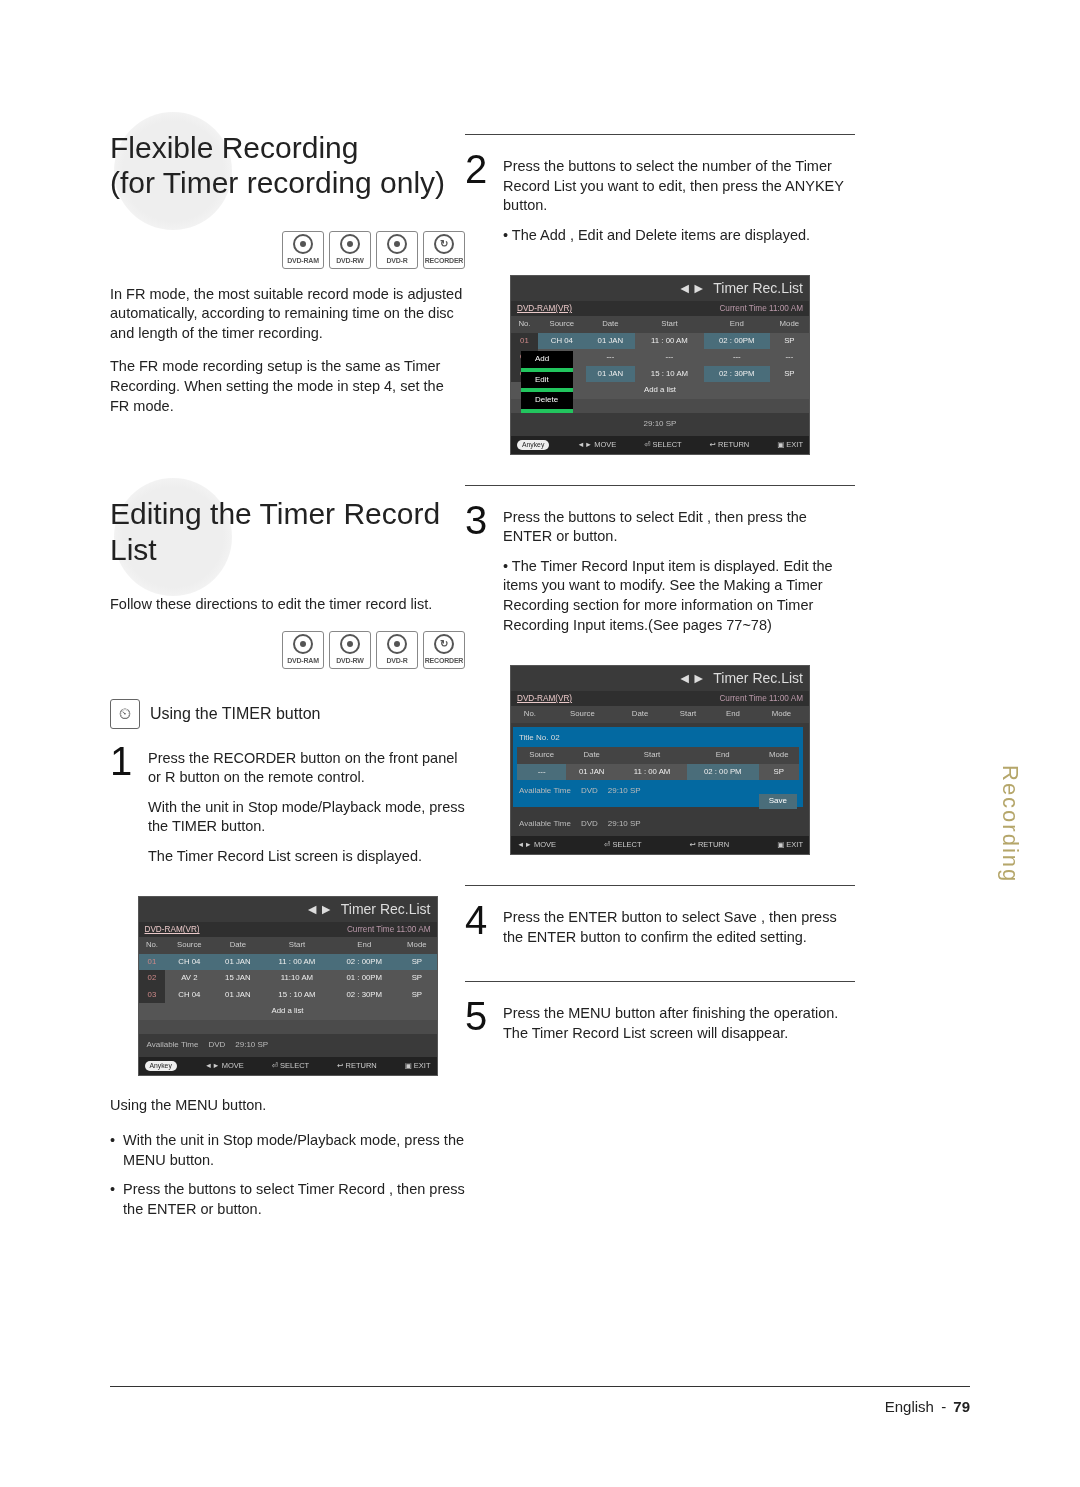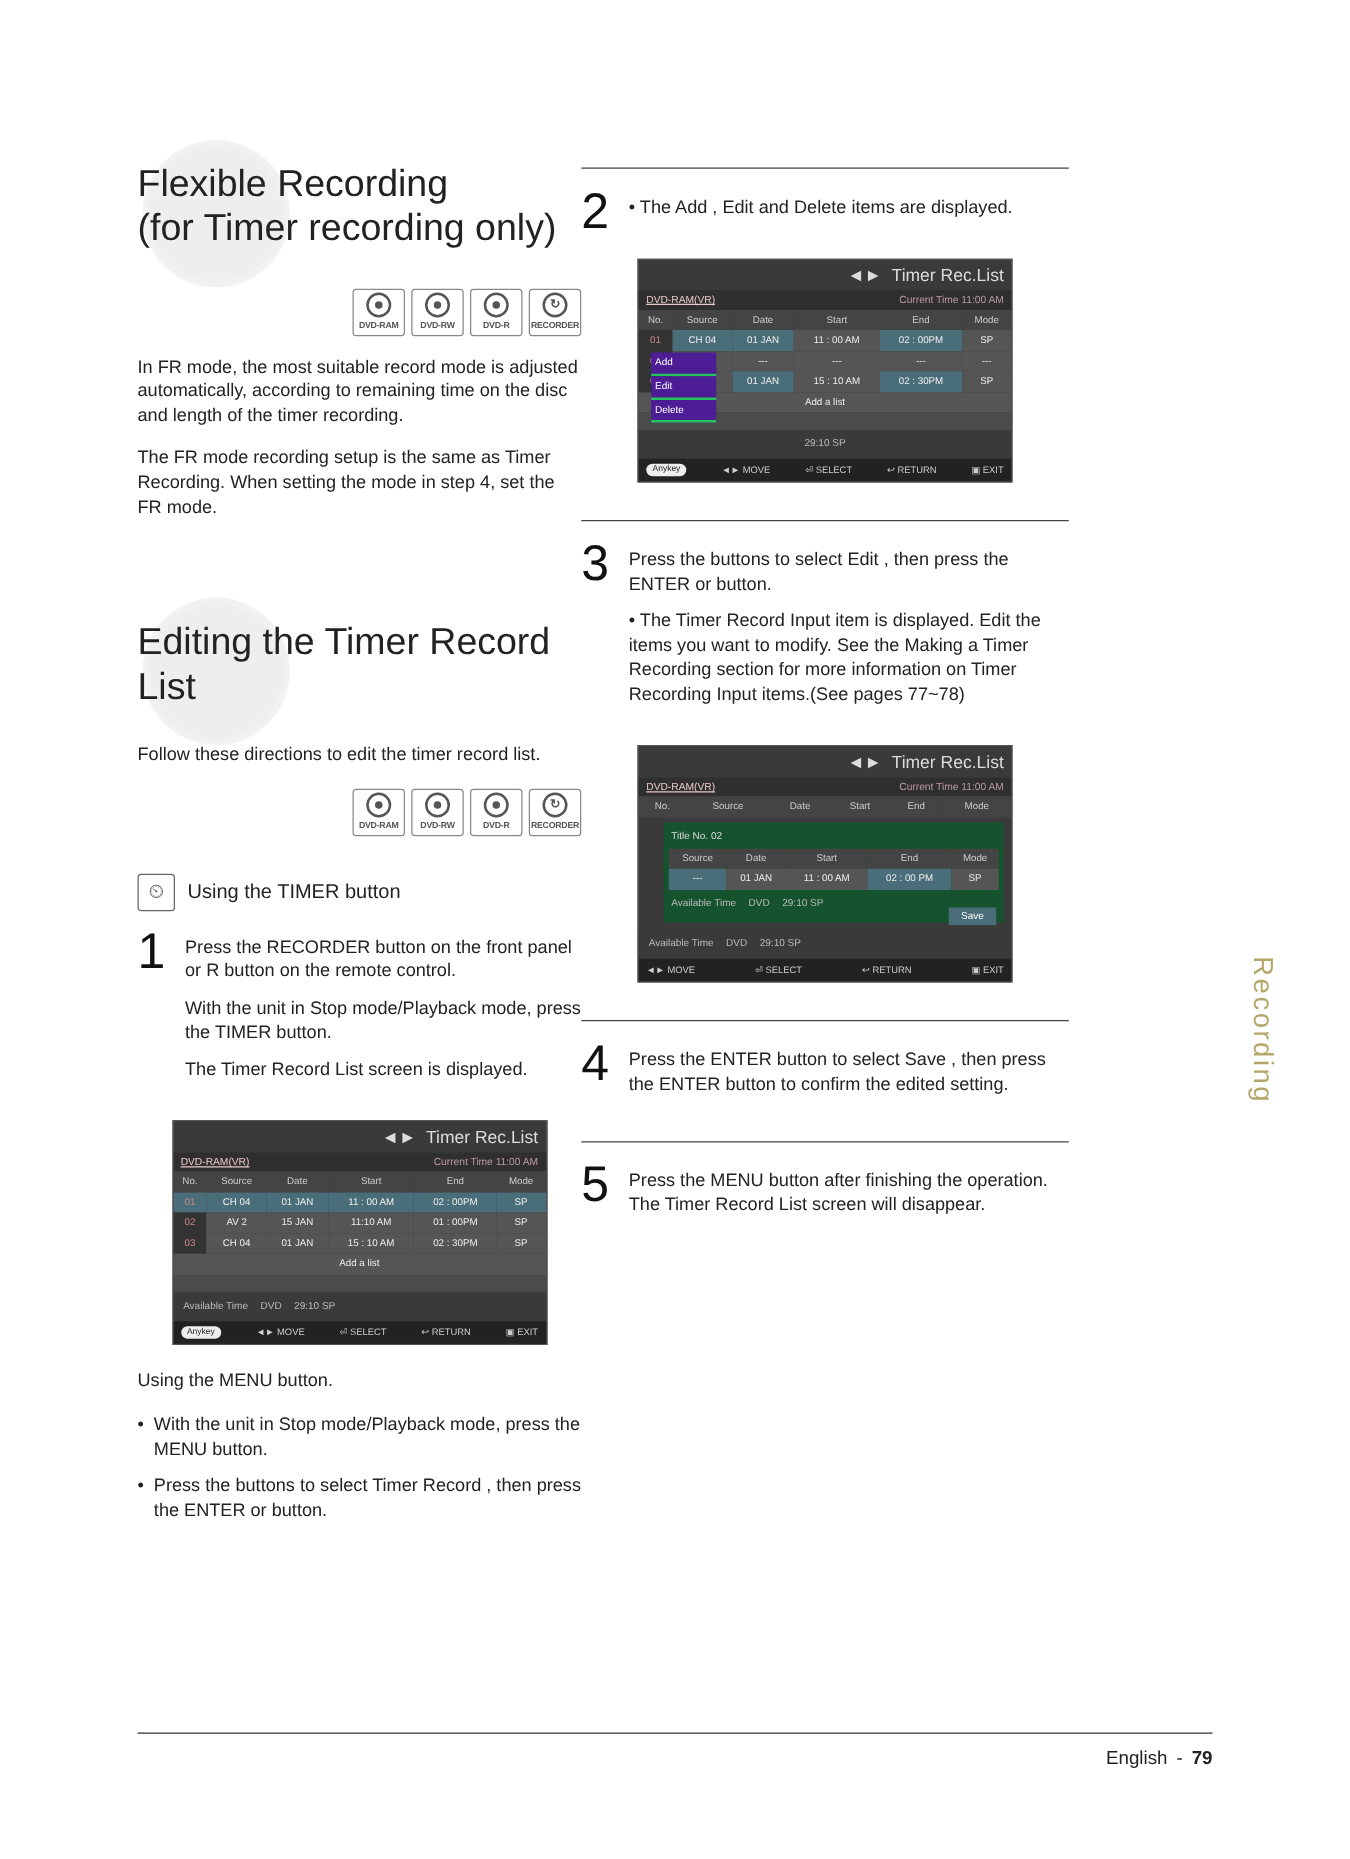--- a/index.html
+++ b/index.html
@@ -107,27 +107,27 @@
   .osd thead td { background: #444; color: #ccc; text-align: center; padding: 3px 2px; font-size: 7.8px; }
   .osd tbody td { background: #555; color: #eee; text-align: center; padding: 3px 2px; font-size: 7.8px; }
   .osd tbody tr.hl td { background: #4a6d7a; }
   .osd tbody td.no { background: #333; color: #c88; }
   .osd tbody td.hld { background: #4a6d7a; }
   .osd .addrow td { background: #555; text-align: center; padding: 3px; font-size: 7.8px; }
   .osd .popup {
     position: absolute; margin-top: -62px; margin-left: 10px; width: 52px;
     display: flex; flex-direction: column;
   }
-  .osd .popup div { background: #4c1d95; color: #fff; font-size: 8px; padding: 3px 3px; border-bottom: 2px solid #22c55e; }
+  .osd .popup div { background: #000000; color: #fff; font-size: 8px; padding: 3px 14px; border-bottom: 4px solid #22c55e; }
   .osd .avail { padding: 6px 8px; background: #3a3a3a; color: #bbb; font-size: 8px; display:flex; gap:10px;}
   .osd .help { display: flex; justify-content: space-between; padding: 4px 6px; background: #222; font-size: 7.5px; color: #ccc; }
   .osd .anykey { background:#eee; color:#222; border-radius:8px; padding:0 5px; font-size:6.8px; }
 
   .osd2-inner {
-    margin: 4px 6px 6px 20px; background: #14532d; padding: 4px 4px 8px 4px; position: relative;
+    margin: 4px 6px 6px 2px; background: #0369a1; padding: 4px 4px 8px 4px; position: relative;
   }
   .osd2-inner .inner-title { color:#ddd; padding:2px 2px 4px; font-size:8px;}
   .osd2-inner table { width:100%; border-collapse:collapse;}
   .osd2-inner td { background:#666; color:#eee; text-align:center; padding:3px 2px; font-size:7.8px;}
   .osd2-inner thead td { background:#444;}
   .osd2-inner td.hld { background:#4a6d7a;}
   .osd2-inner .save { position:absolute; right:6px; bottom:-2px; background:#4a6d7a; color:#fff; padding:2px 10px; font-size:8px;}
 
   .side-tab {
     position: absolute;
@@ -320,20 +320,21 @@
         <span class="bt"><span>Press the </span><span> buttons to select Timer Record , then press the ENTER or </span><span> button.</span></span>
       </div>
 
   </div>
 
   <div class="col col-right">
     <hr class="hr">
     <div class="step">
       <div class="step-num">2</div>
       <div class="step-body">
+        <p><span>Press the </span><span> buttons to select the number of the Timer Record List you want to edit, then press the ANYKEY button.</span></p>
         <p>• The Add , Edit and Delete items are displayed.</p>
       </div>
     </div>
 
     <div class="osd-wrap">
       <div class="osd" style="position:relative">
         <div class="osd-title"><span>◄►</span>&nbsp;&nbsp;<span>Timer Rec.List</span></div>
         <div class="osd-bar2">
             <span class="l">DVD-RAM(VR)</span>
             <span class="r">Current Time 11:00 AM</span>

